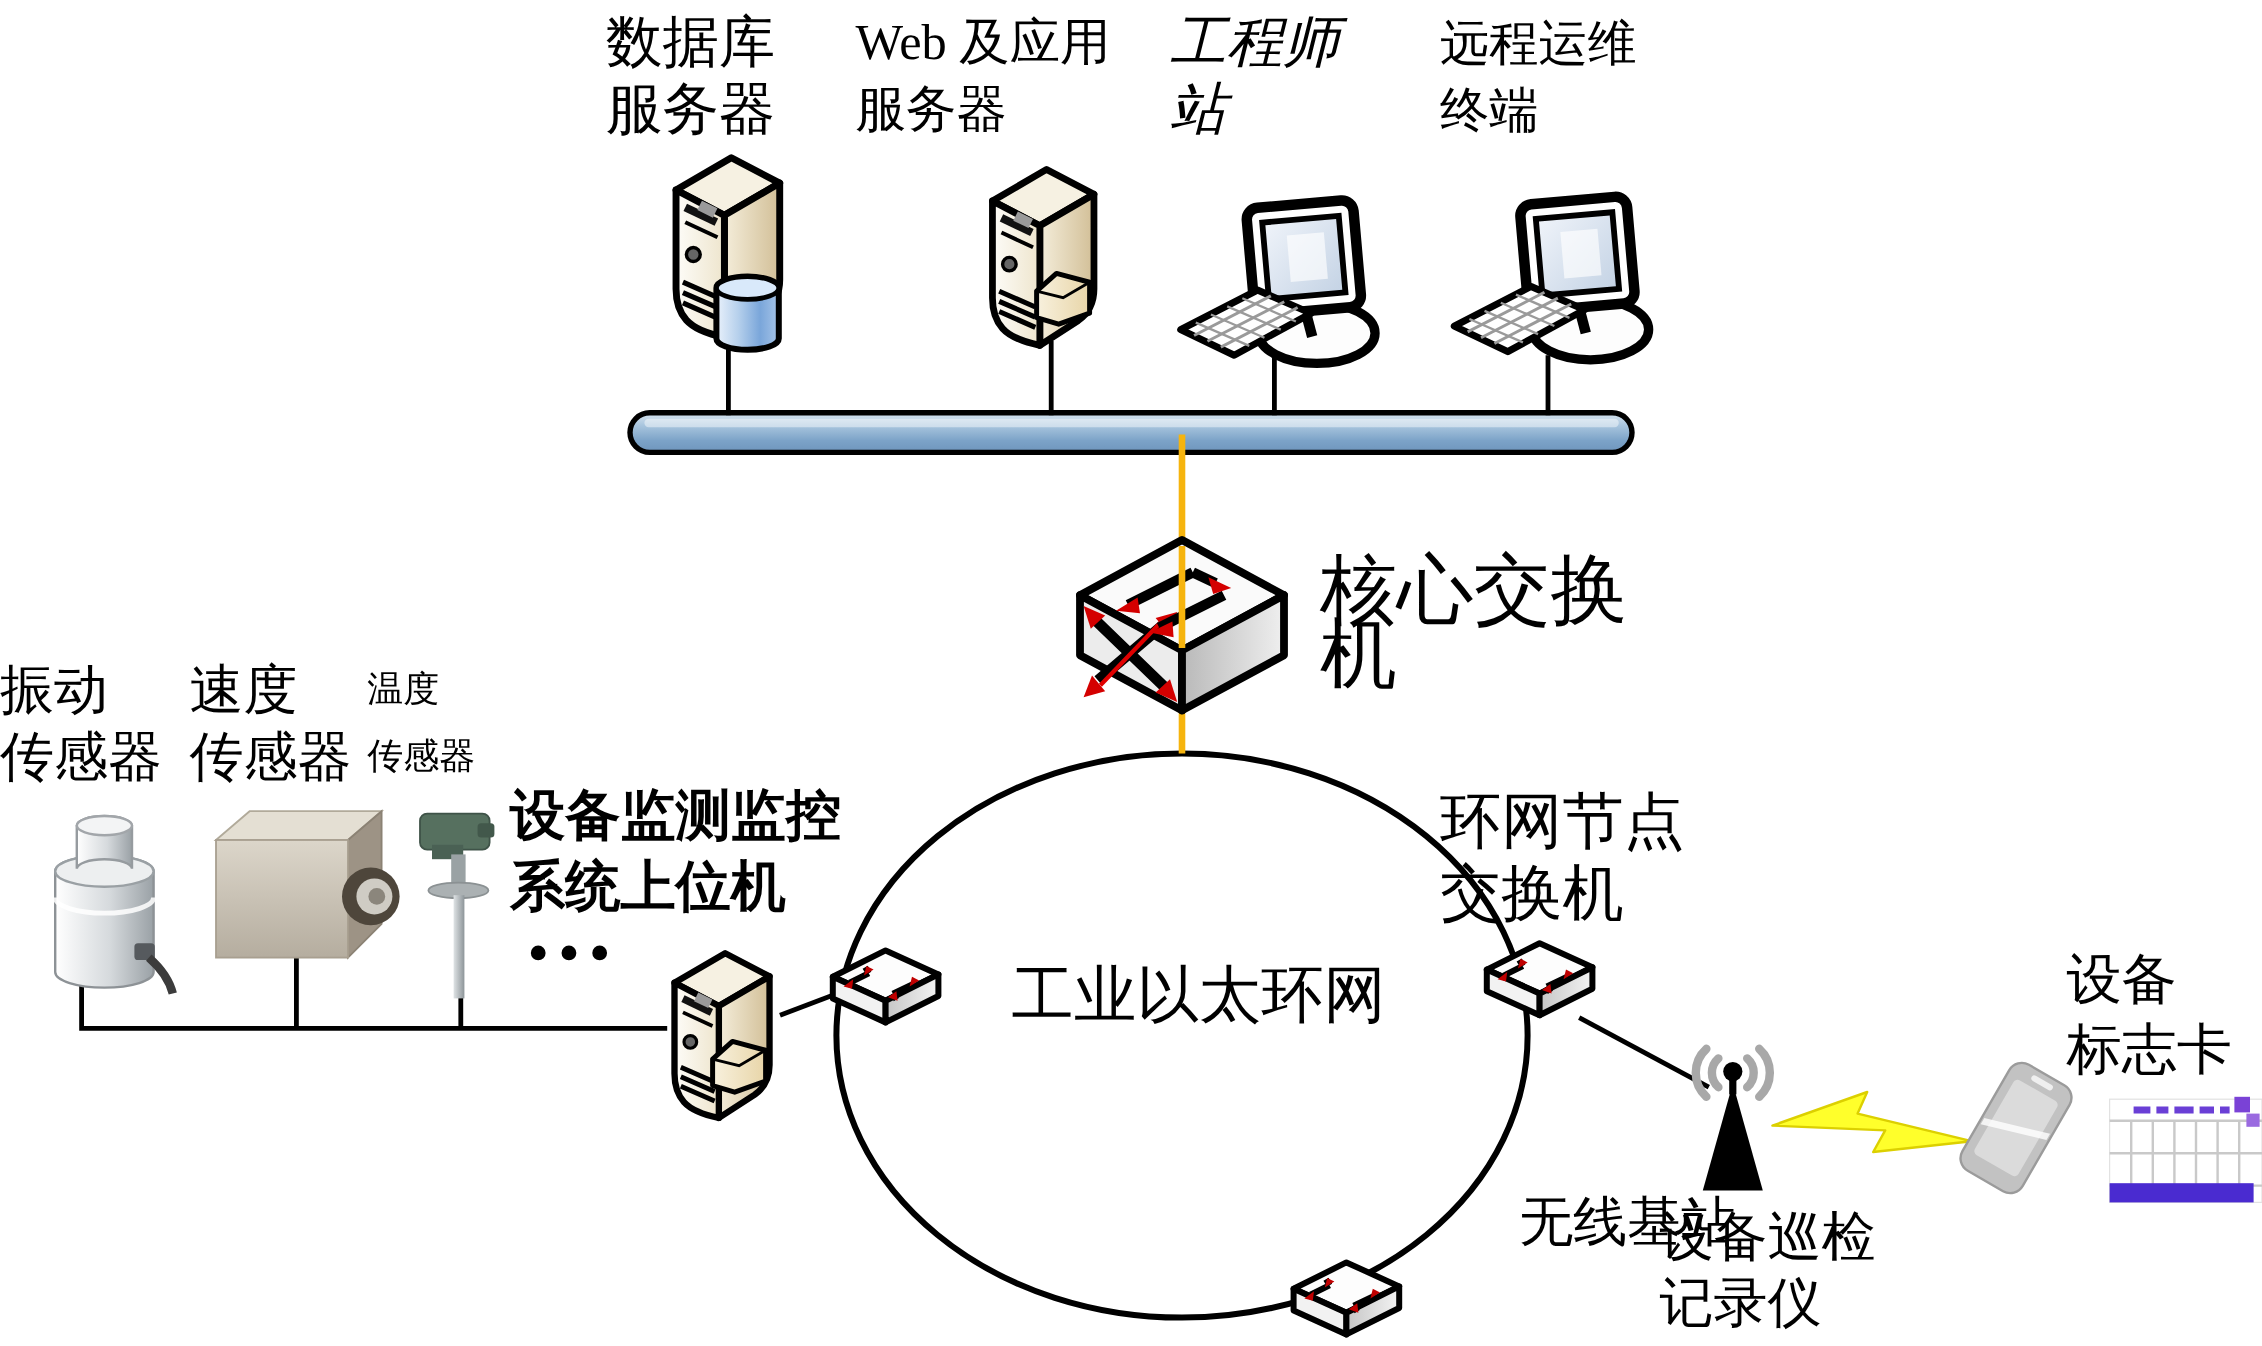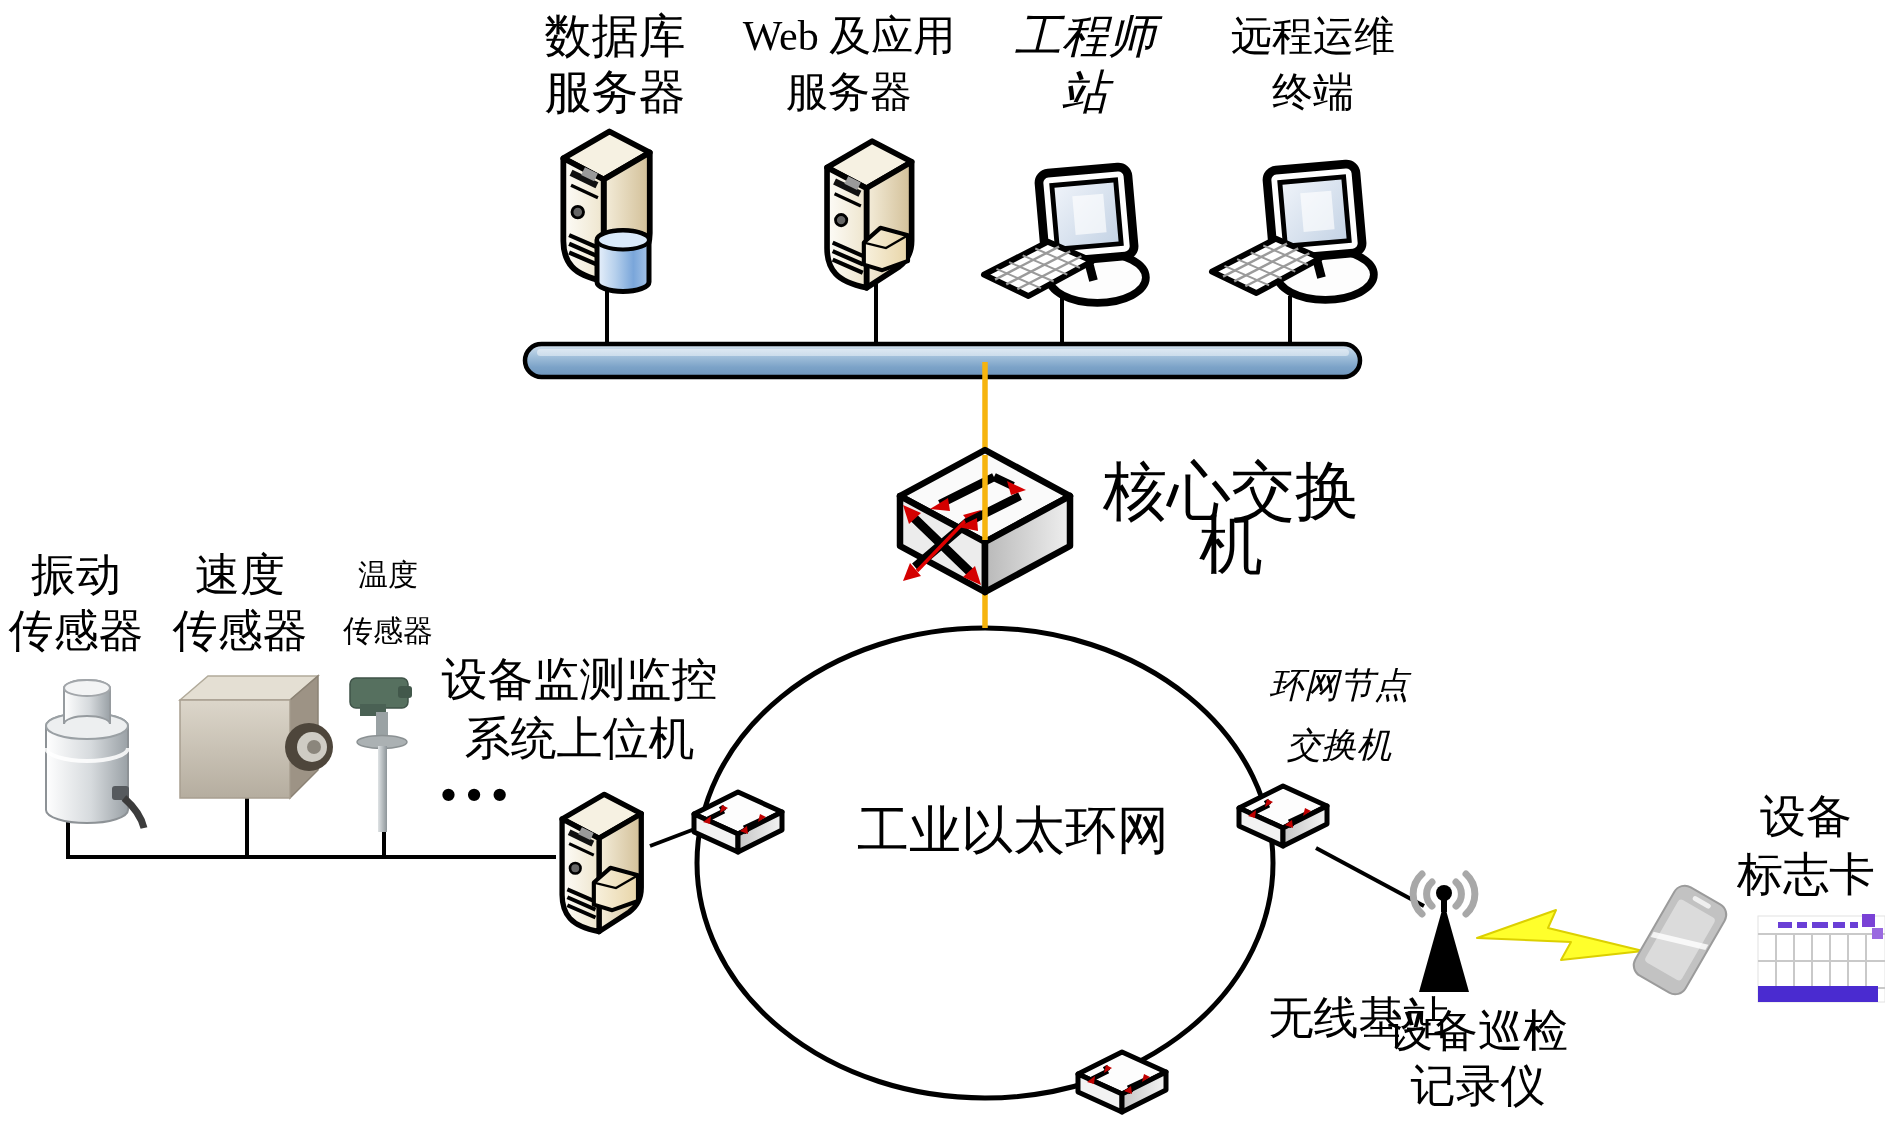--- a/index.html
+++ b/index.html
@@ -1,19 +1,19 @@
 <!DOCTYPE html>
 <html><head>
 <meta charset="utf-8">
 <style>
   html,body{margin:0;padding:0;background:#fff;}
   .stage{position:relative;width:1885px;height:1122px;background:#ffffff;overflow:hidden;
          font-family:"Liberation Serif","DejaVu Serif",serif;}
   .stage svg{position:absolute;left:0;top:0;}
-  .lbl{position:absolute;text-align:center;color:#000;font-family:"Liberation Serif","DejaVu Serif",serif;}
+  .lbl{position:absolute;color:#000;font-family:"Liberation Serif","DejaVu Serif",serif;}
   .lbl span{display:block;}
   .dots{font-weight:bold;text-align:left;}
 </style>
 </head>
 <body>
 
 <div class="stage">
 
 <svg width="1885" height="1122" viewBox="0 0 1885 1122">
   <defs>
@@ -251,39 +251,39 @@
 </div>
 
 <div class="lbl" style="left:1100px;top:465px;width:262px;font-size:64px;line-height:54px;">
   <span>核心交换机</span>
 </div>
 
 <div class="lbl" style="left:843px;top:802px;width:340px;font-size:52px;line-height:58px;">
   <span>工业以太环网</span>
 </div>
 
-<div class="lbl" style="left:1225px;top:656px;width:228px;font-size:35px;line-height:60px;font-style:italic;">
+<div class="lbl" style="left:1200px;top:656px;width:228px;font-size:51px;line-height:60px;">
   <span>环网节点</span>
   <span>交换机</span>
 </div>
 
 <div class="lbl" style="left:0px;top:547px;width:152px;font-size:45px;line-height:56px;">
   <span>振动</span>
   <span>传感器</span>
 </div>
 <div class="lbl" style="left:158px;top:547px;width:164px;font-size:45px;line-height:56px;">
   <span>速度</span>
   <span>传感器</span>
 </div>
 <div class="lbl" style="left:306px;top:547px;width:164px;font-size:30px;line-height:56px;">
   <span>温度</span>
   <span>传感器</span>
 </div>
 
-<div class="lbl" style="left:407px;top:650px;width:345px;font-size:46px;line-height:59px;">
+<div class="lbl" style="left:425px;top:650px;width:345px;font-size:46px;line-height:59px;font-weight:bold;">
   <span>设备监测监控</span>
   <span>系统上位机</span>
 </div>
 
 <div class="lbl dots" style="left:436px;top:736px;width:110px;font-size:76px;line-height:76px;">
   <span>…</span>
 </div>
 
 <div class="lbl" style="left:1218px;top:992px;width:185px;font-size:45px;line-height:52px;margin-left:48px;">
   <span>无线基站</span>

